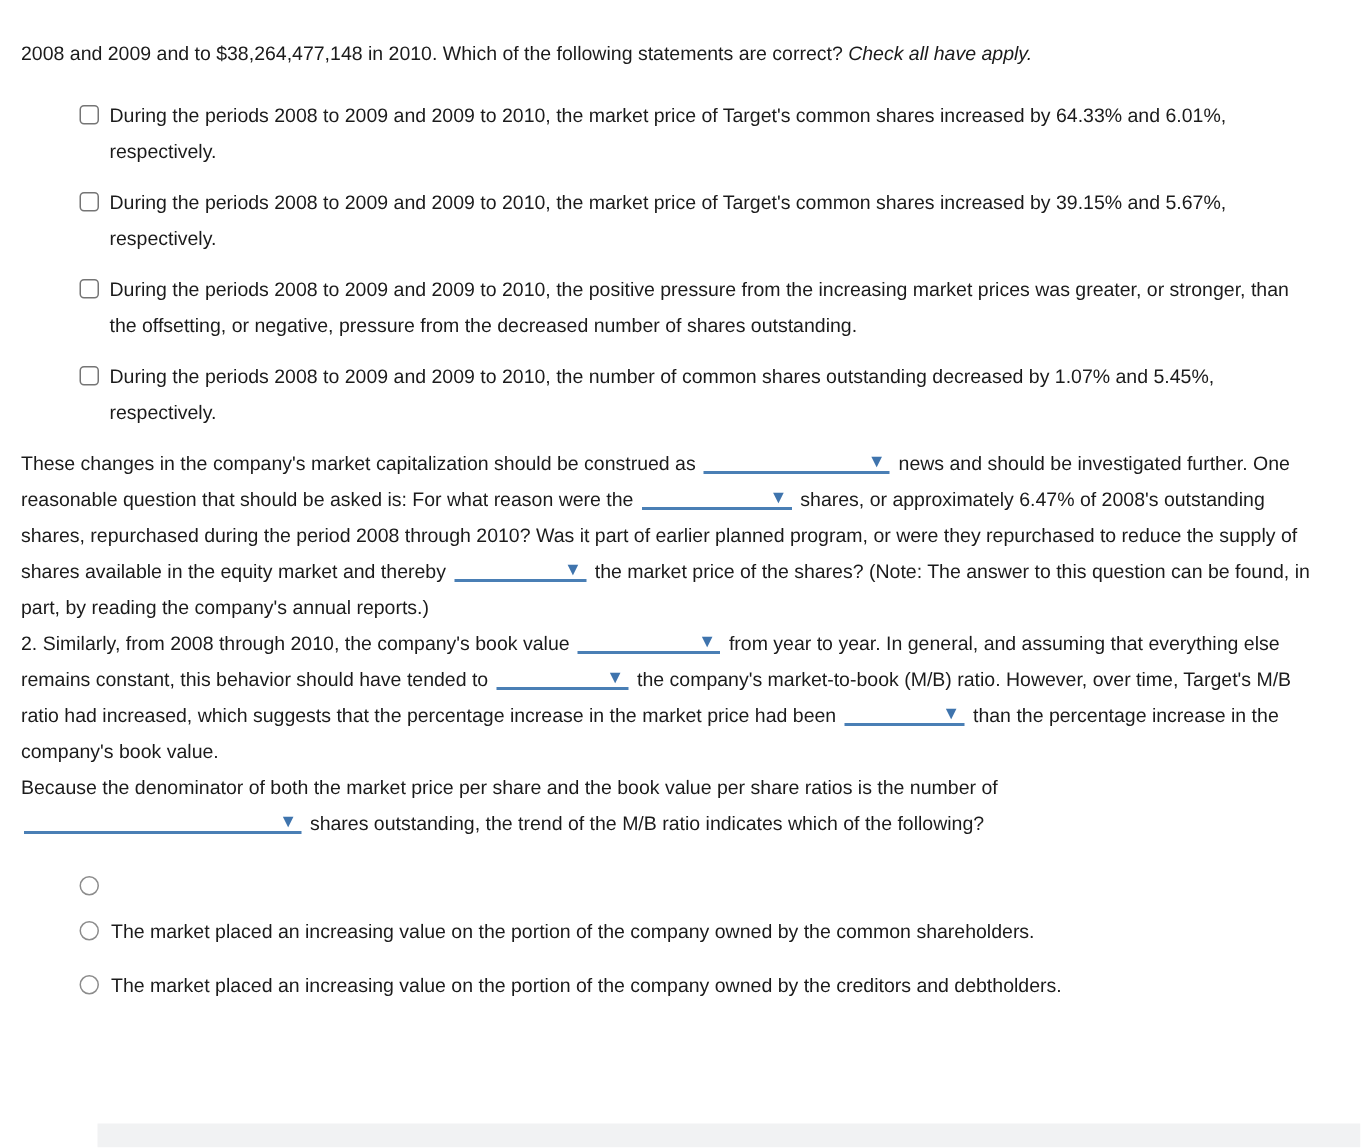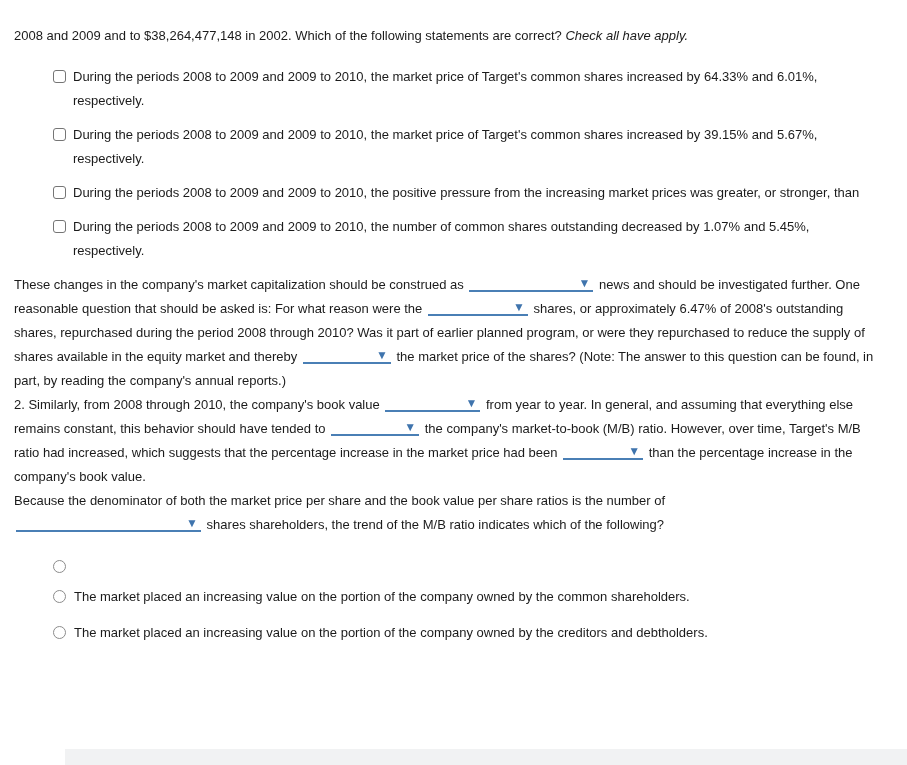--- a/index.html
+++ b/index.html
@@ -49,46 +49,46 @@
   .hscroll{
     position:absolute;left:65px;right:0;bottom:0;height:16px;
     background:var(--scroll-track);
   }
 </style>
 </head>
 <body>
 
 <div class="content">
 
-  <p class="para intro"><br><span>2008 and 2009 and to $38,264,477,148 in 2002. Which of the following statements are correct? </span><span class="italic">Check all have apply.</span></p>
+  <p class="para intro"><br><span>2008 and 2009 and to $38,264,477,148 in 2010. Which of the following statements are correct? </span><span class="italic">Check all have apply.</span></p>
 
   <div class="checkbox-group">
     <div class="check-item">
       <span class="cb"></span>
       <span class="opt-text"><span>During the periods 2008 to 2009 and 2009 to 2010, the market price of Target's common shares increased by 64.33% and 6.01%,</span><br><span>respectively.</span></span>
     </div>
     <div class="check-item">
       <span class="cb"></span>
       <span class="opt-text"><span>During the periods 2008 to 2009 and 2009 to 2010, the market price of Target's common shares increased by 39.15% and 5.67%,</span><br><span>respectively.</span></span>
     </div>
     <div class="check-item">
       <span class="cb"></span>
-      <span class="opt-text"><span>During the periods 2008 to 2009 and 2009 to 2010, the positive pressure from the increasing market prices was greater, or stronger, than</span><br></span>
+      <span class="opt-text"><span>During the periods 2008 to 2009 and 2009 to 2010, the positive pressure from the increasing market prices was greater, or stronger, than</span><br><span>the offsetting, or negative, pressure from the decreased number of shares outstanding.</span></span>
     </div>
     <div class="check-item">
       <span class="cb"></span>
       <span class="opt-text"><span>During the periods 2008 to 2009 and 2009 to 2010, the number of common shares outstanding decreased by 1.07% and 5.45%,</span><br><span>respectively.</span></span>
     </div>
   </div>
 
   <p class="para mt18"><span>These changes in the company's market capitalization should be construed as </span><span class="dropdown-blank" style="width: 124px;"><span class="dd-arrow">▼</span></span><span> news and should be investigated further. One</span><br><span>reasonable question that should be asked is: For what reason were the </span><span class="dropdown-blank" style="width: 100px;"><span class="dd-arrow">▼</span></span><span> shares, or approximately 6.47% of 2008's outstanding</span><br><span>shares, repurchased during the period 2008 through 2010? Was it part of earlier planned program, or were they repurchased to reduce the supply of</span><br><span>shares available in the equity market and thereby </span><span class="dropdown-blank" style="width: 88px;"><span class="dd-arrow">▼</span></span><span> the market price of the shares? (</span><span class="bold">Note</span><span>: The answer to this question can be found, in</span><br><span>part, by reading the company's annual reports.)</span></p>
 
   <p class="para mt24"><span>2. Similarly, from 2008 through 2010, the company's book value </span><span class="dropdown-blank" style="width: 95px;"><span class="dd-arrow">▼</span></span><span> from year to year. In general, and assuming that everything else</span><br><span>remains constant, this behavior should have tended to </span><span class="dropdown-blank" style="width: 88px;"><span class="dd-arrow">▼</span></span><span> the company's market-to-book (M/B) ratio. However, over time, Target's M/B</span><br><span>ratio had increased, which suggests that the percentage increase in the market price had been </span><span class="dropdown-blank" style="width: 80px;"><span class="dd-arrow">▼</span></span><span> than the percentage increase in the</span><br><span>company's book value.</span></p>
 
-  <p class="para mt24"><span>Because the denominator of both the market price per share and the book value per share ratios is the number of</span><br><span class="dropdown-blank" style="width: 185px;"><span class="dd-arrow">▼</span></span><span> shares shareholders, the trend of the M/B ratio indicates which of the following?</span></p>
+  <p class="para mt24"><span>Because the denominator of both the market price per share and the book value per share ratios is the number of</span><br><span class="dropdown-blank" style="width: 185px;"><span class="dd-arrow">▼</span></span><span> shares outstanding, the trend of the M/B ratio indicates which of the following?</span></p>
 
   <div class="radio-group">
     <div class="radio-item">
       <span class="rb"></span>
     </div>
     <div class="radio-item">
       <span class="rb"></span>
       <span class="opt-text">The market placed an increasing value on the portion of the company owned by the common shareholders.</span>
     </div>
     <div class="radio-item">

